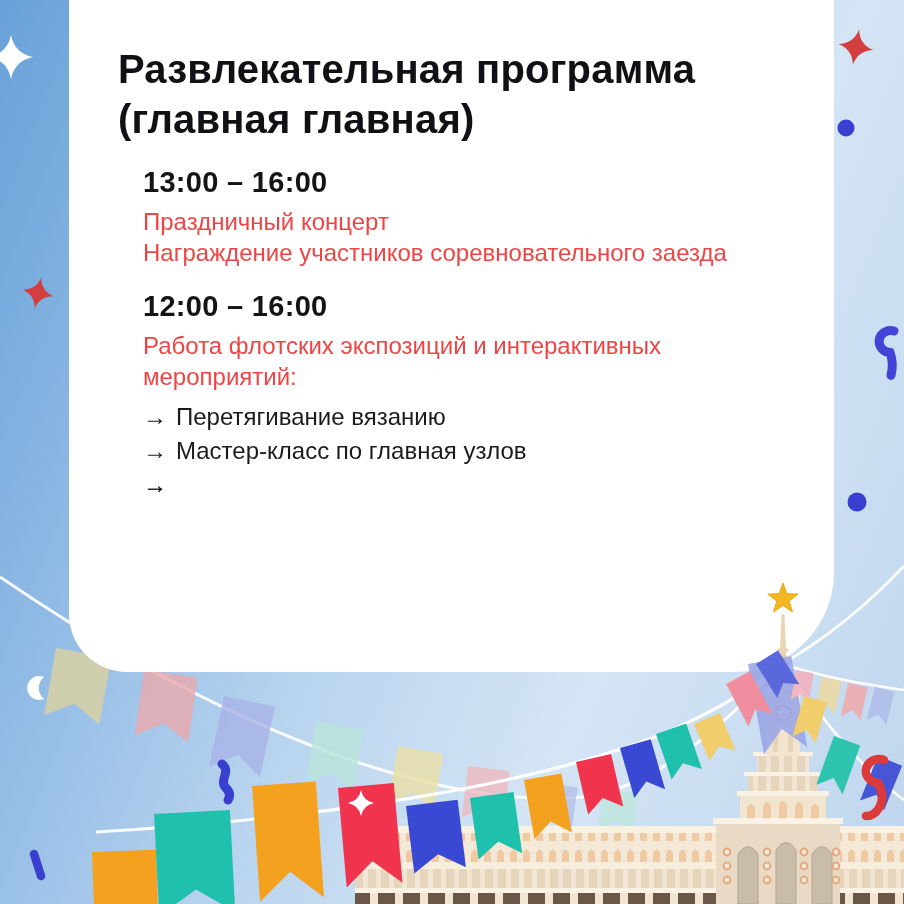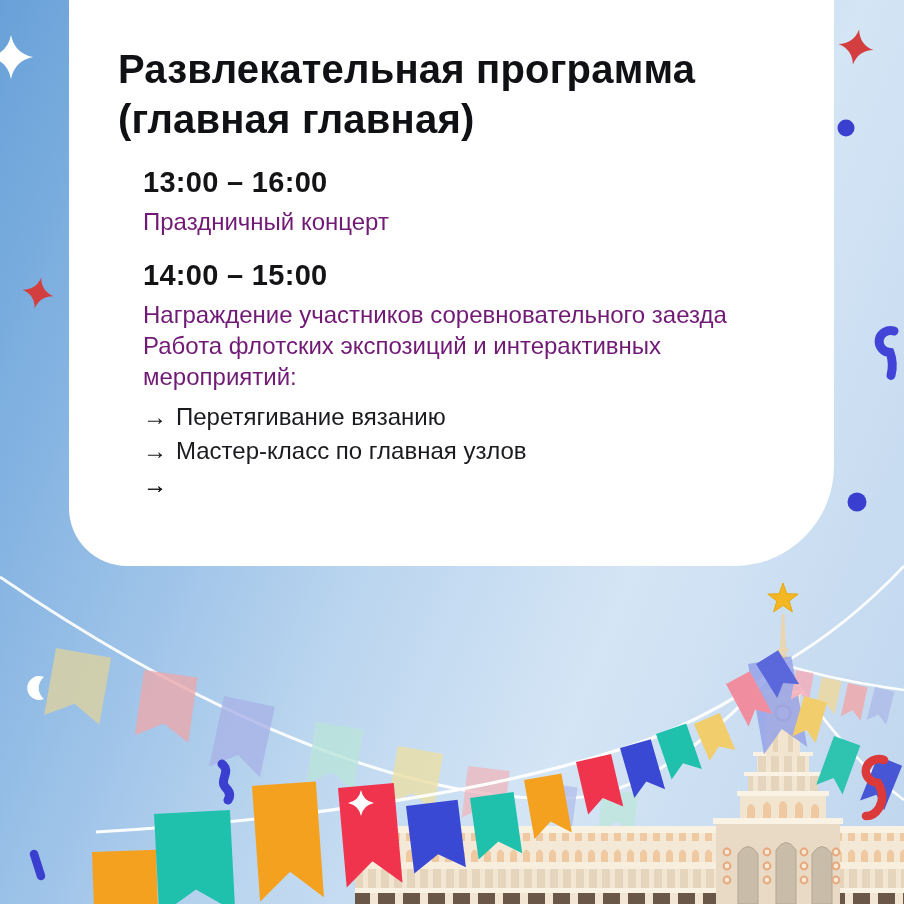--- a/index.html
+++ b/index.html
@@ -5,30 +5,30 @@
   html,body{margin:0;padding:0;}
   body{
     width:904px;height:904px;overflow:hidden;position:relative;
     font-family:"Liberation Sans",sans-serif;
     background:linear-gradient(112deg,#68a1d8 0%,#7fb0e0 14%,#9cc2e8 30%,#bcd6ef 48%,#d4e5f5 68%,#c8dcf1 86%,#bed6ee 100%);
   }
   svg.decor{position:absolute;left:0;top:0;width:904px;height:904px;}
   svg.back{z-index:1;}
   svg.front{z-index:3;}
   .card{
-    position:absolute;left:69px;top:0;width:765px;height:566px;
+    position:absolute;left:69px;top:0;width:765px;height:672px;
     background:#ffffff;border-radius:0 0 100px 58px;z-index:2;
   }
   .card h1{
     margin:44px 30px 0 49px;font-size:40px;line-height:50px;font-weight:bold;
     color:#101114;letter-spacing:.2px;
   }
   .sections{margin:0 0 4px 74px;padding-right:40px;}
   .time{font-size:29px;font-weight:bold;color:#141417;margin:22px 0 7px;letter-spacing:.3px;}
-  .desc{font-size:24px;line-height:31px;color:#701a75;max-width:600px;}
+  .desc{font-size:24px;line-height:31px;color:#ef4444;max-width:600px;}
   ul.bullets{list-style:none;margin:8px 0 0;padding:0;max-width:585px;}
   ul.bullets li{position:relative;padding-left:33px;font-size:24px;line-height:34px;color:#1a1b1e;}
   ul.bullets .arrow{position:absolute;left:0;top:0;font-weight:bold;color:#141417;}
 </style>
 </head>
 <body>
 
 <svg class="decor back" viewBox="0 0 904 904" aria-hidden="true">
   <defs>
     <path id="pfb" d="M0,0 H1 V1 L0.5,0.76 L0,1 Z"></path>
@@ -51,24 +51,24 @@
 <div class="card">
   <h1><span>Развлекательная программа</span><br>
   <span>(главная главная)</span></h1>
 
   <div class="sections">
     <div class="section">
       <div class="time">13:00 – 16:00</div>
       <div class="desc">Праздничный концерт</div>
     </div>
     <div class="section">
-      <div class="time">14:00 – 15:00</div>
       <div class="desc">Награждение участников соревновательного заезда</div>
     </div>
     <div class="section">
+      <div class="time">12:00 – 16:00</div>
       <div class="desc">Работа флотских экспозиций и интерактивных мероприятий:</div>
       <ul class="bullets">
         <li><span class="arrow">→</span><span>Перетягивание вязанию</span></li>
         <li><span class="arrow">→</span><span>Мастер-класс по главная узлов</span></li>
         <li><span class="arrow">→</span></li>
         <li><span class="arrow">→</span></li>
       </ul>
     </div>
   </div>
 </div>

